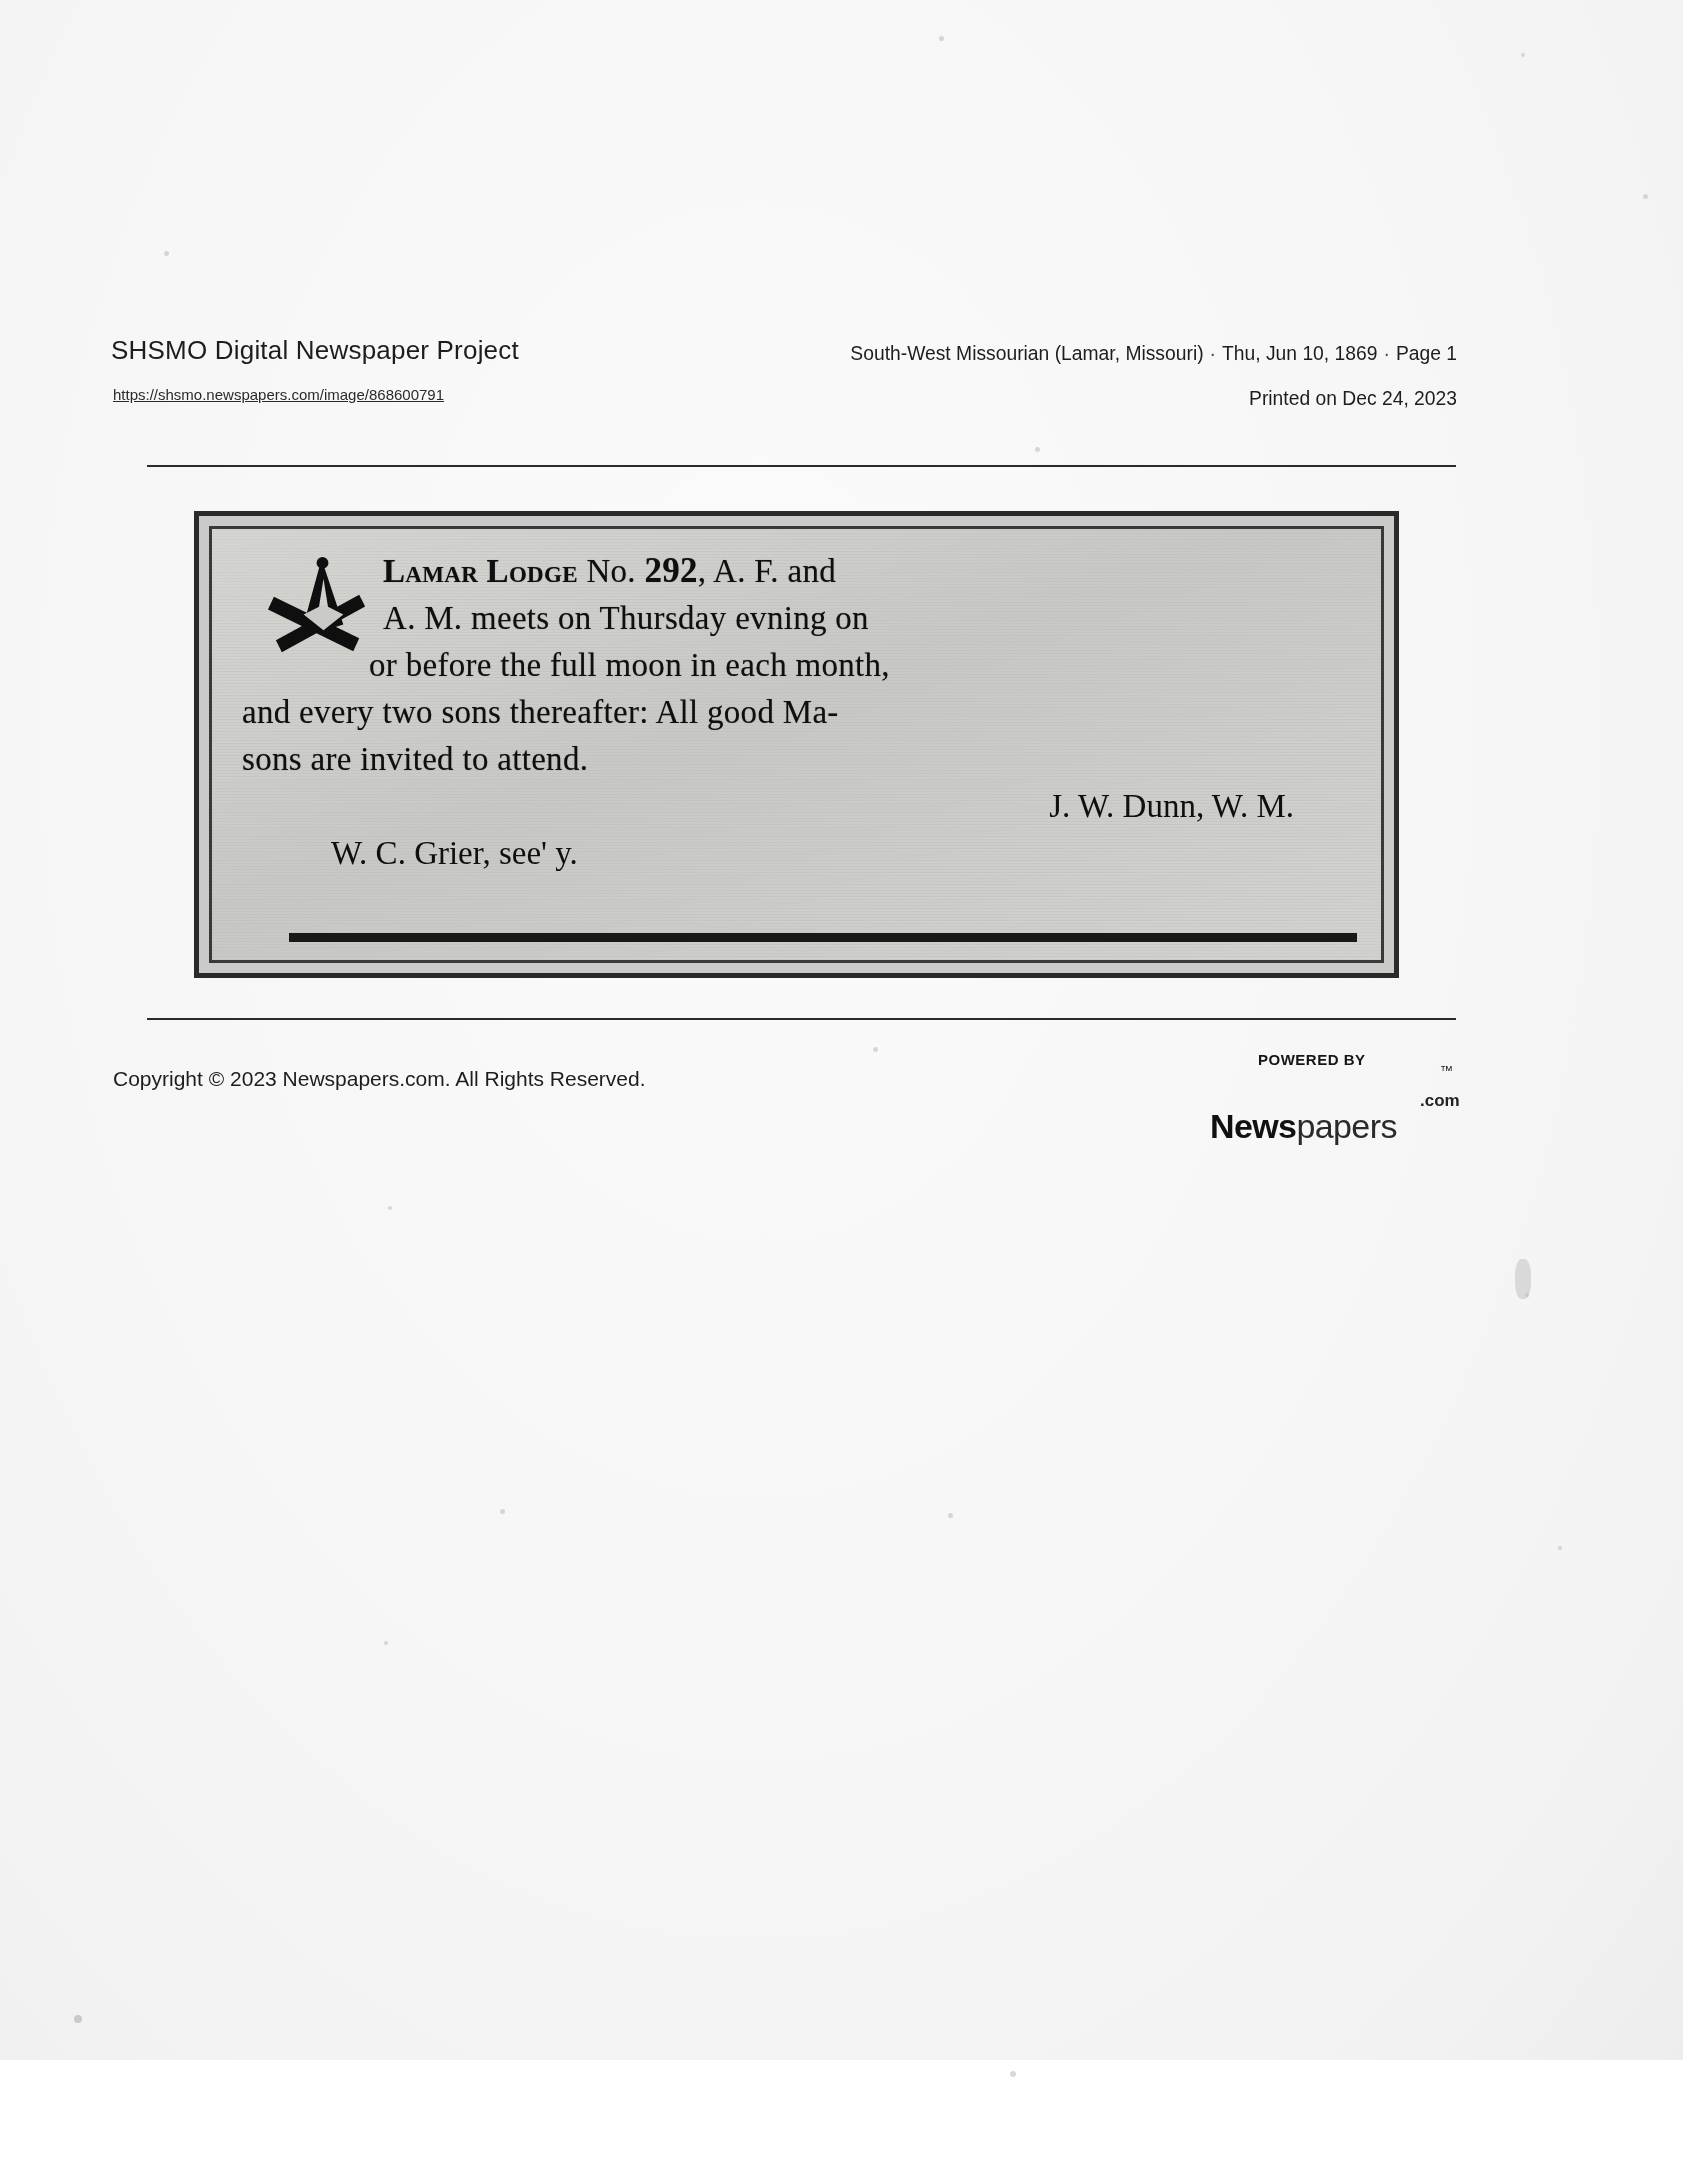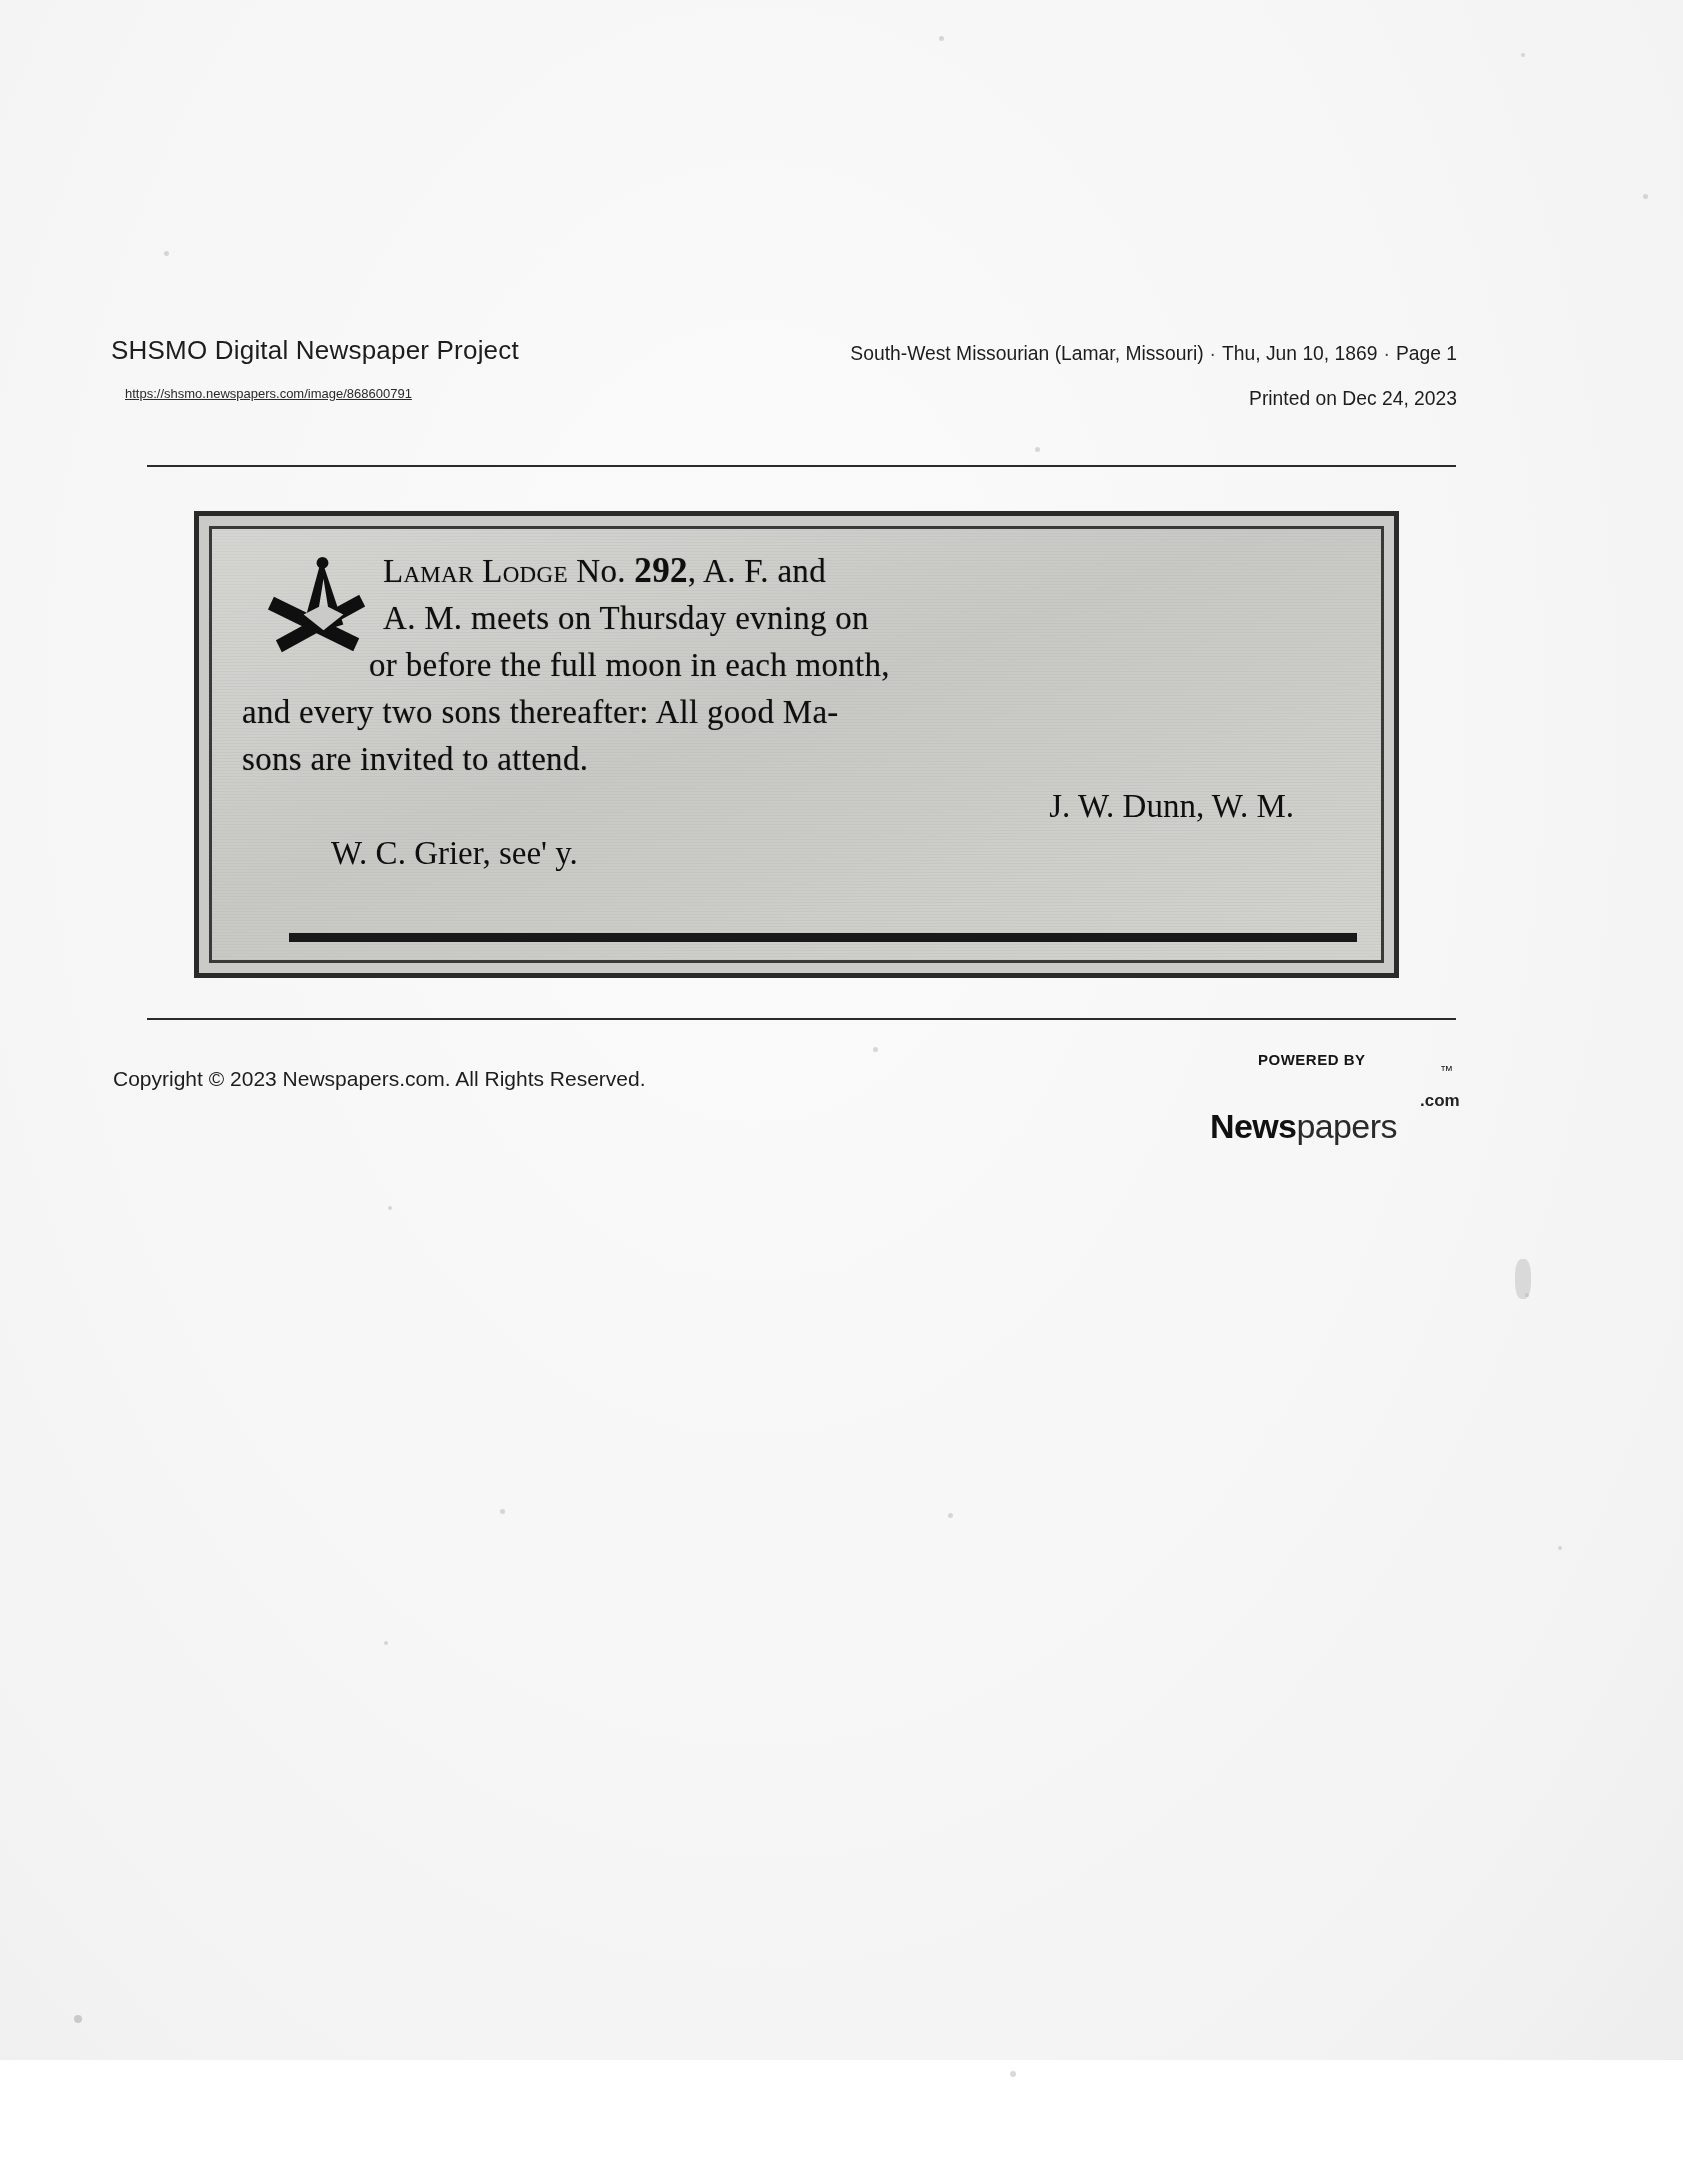--- a/index.html
+++ b/index.html
@@ -46,24 +46,23 @@
     top: 0;
     font-size: 26px;
     color: #1d1d1d;
     letter-spacing: 0.2px;
     white-space: nowrap;
   }
   .hdr-left-url {
     position: absolute;
     left: 2px;
     top: 51px;
-    font-size: 13px;
+    font-size: 15px;
     color: #2a2a2a;
     white-space: nowrap;
-    margin-left: 12px;
   }
   .hdr-right-line1 {
     position: absolute;
     right: 0;
     top: 8px;
     font-size: 19.3px;
     color: #1d1d1d;
     white-space: nowrap;
   }
   .hdr-right-line2 {
@@ -128,21 +127,21 @@
     font-size: 33px;
     line-height: 47px;
     white-space: nowrap;
     letter-spacing: 0.3px;
     text-shadow: 0 0 1px rgba(0,0,0,0.35);
   }
   .ad-line.indent-1 { padding-left: 147px; }
   .ad-line.indent-2 { padding-left: 147px; }
   .ad-line.indent-3 { padding-left: 133px; }
   .ad-line.indent-0 { padding-left: 6px; }
-  .sc { font-variant: small-caps; font-weight: normal; }
+  .sc { font-variant: small-caps; font-weight: bold; }
   .bignum { font-weight: bold; font-size: 35px; }
   .signature {
     text-align: right;
     padding-right: 69px;
     font-size: 33px;
     line-height: 47px;
     white-space: nowrap;
   }
   .secretary {
     padding-left: 95px;

